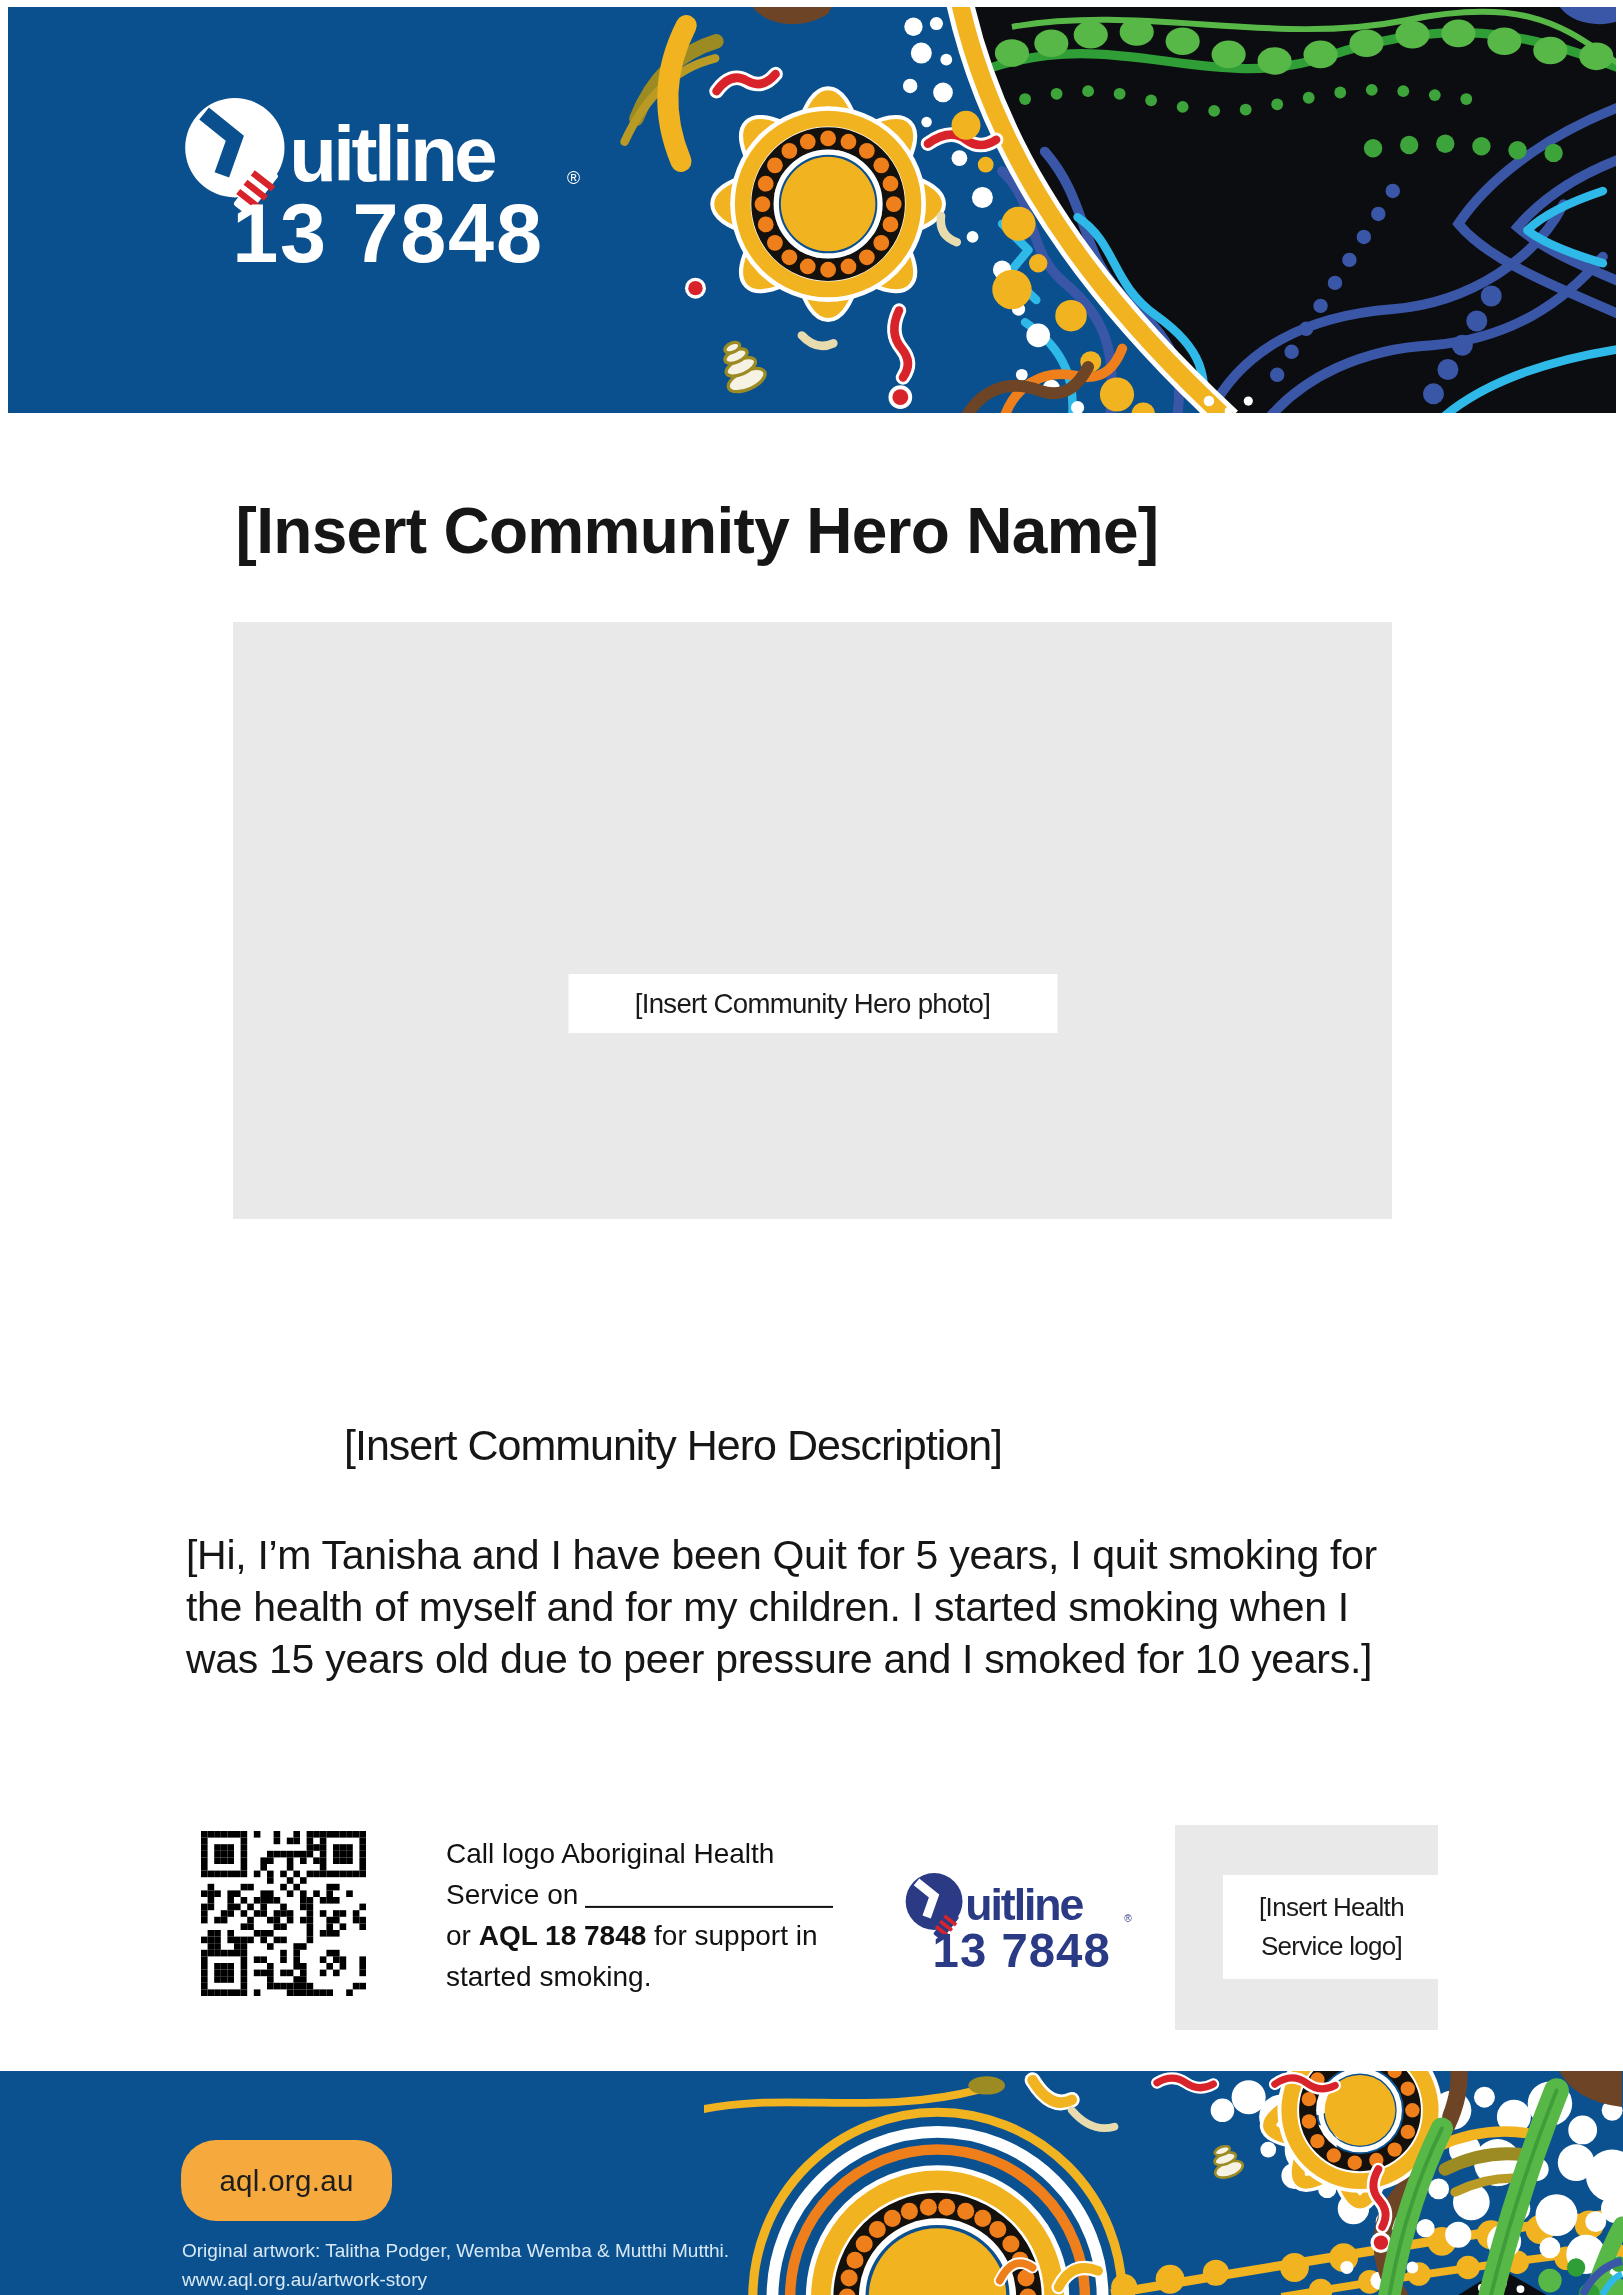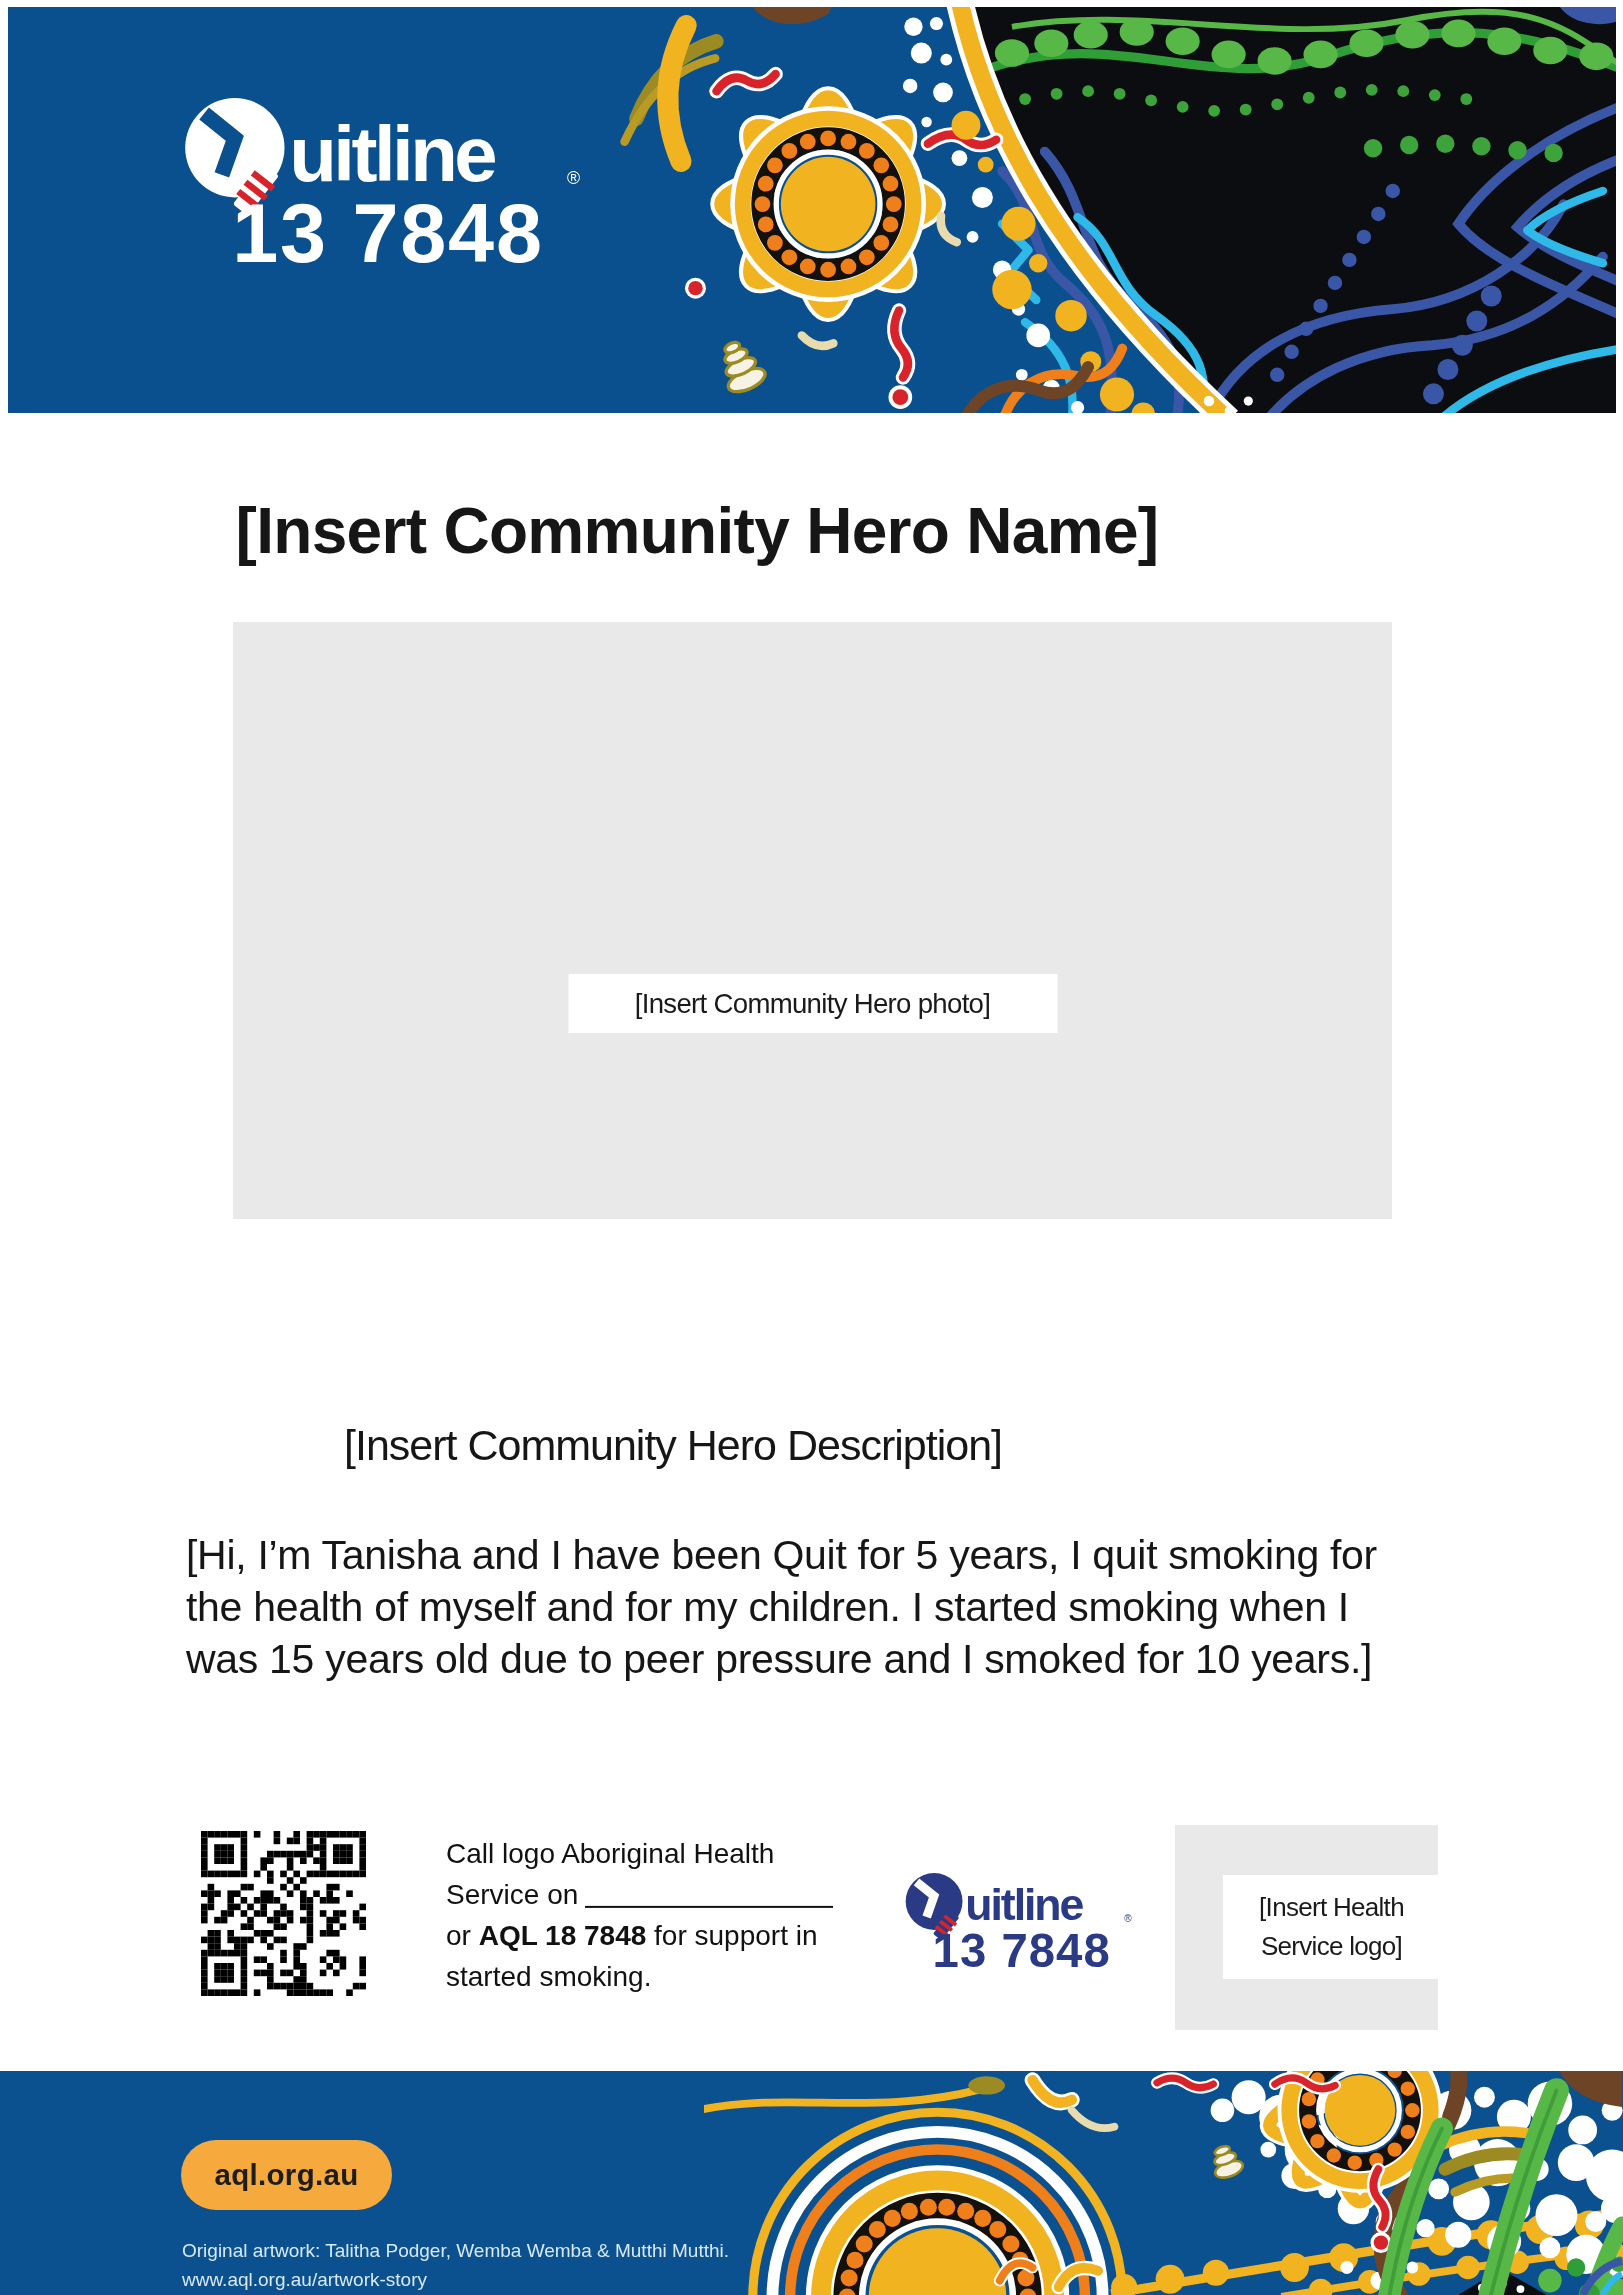--- a/index.html
+++ b/index.html
@@ -54,23 +54,23 @@
   .contact b{font-weight:bold;}
   .logo-footer{color:var(--logo-navy);--logo-bg:#ffffff;position:absolute;left:905px;top:1869px;width:230px;height:auto;}
   .service-box{position:absolute;left:1175px;top:1825px;width:263px;height:205px;background:var(--placeholder-gray);}
   .service-label{position:absolute;left:50%;top:50px;transform:translateX(-50%);width:218px;height:104px;
                  background:#ffffff;display:flex;align-items:center;justify-content:center;text-align:center;
                  font-size:26px;line-height:39px;color:#1a1a1a;letter-spacing:-0.7px;margin-left:25px;}
 
   
   .footer{position:absolute;left:0;top:2071px;width:1623px;height:224px;background:var(--footer-blue);overflow:hidden;}
   .footer-art{position:absolute;right:0;top:0;width:919px;height:224px;}
-  .url-pill{position:absolute;left:181px;top:69px;width:211px;height:70px;border-radius:35px;
+  .url-pill{position:absolute;left:181px;top:69px;width:211px;height:81px;border-radius:35px;
             background:var(--pill-orange);display:flex;align-items:center;justify-content:center;
-            font-size:29.5px;font-weight:bold;color:#1d1d1b;letter-spacing:0.3px;border:none;cursor:pointer;}
+            font-size:29.5px;font-weight:normal;color:#1d1d1b;letter-spacing:0.3px;border:none;cursor:pointer;}
   .credits{position:absolute;left:182px;top:165px;font-size:19px;line-height:29px;color:#d8e9f5;}
 </style>
 </head>
 <body>
 
 <div class="page">
 
   <div class="header">
 
     <svg class="logo" viewBox="0 0 680 310" aria-hidden="true">

